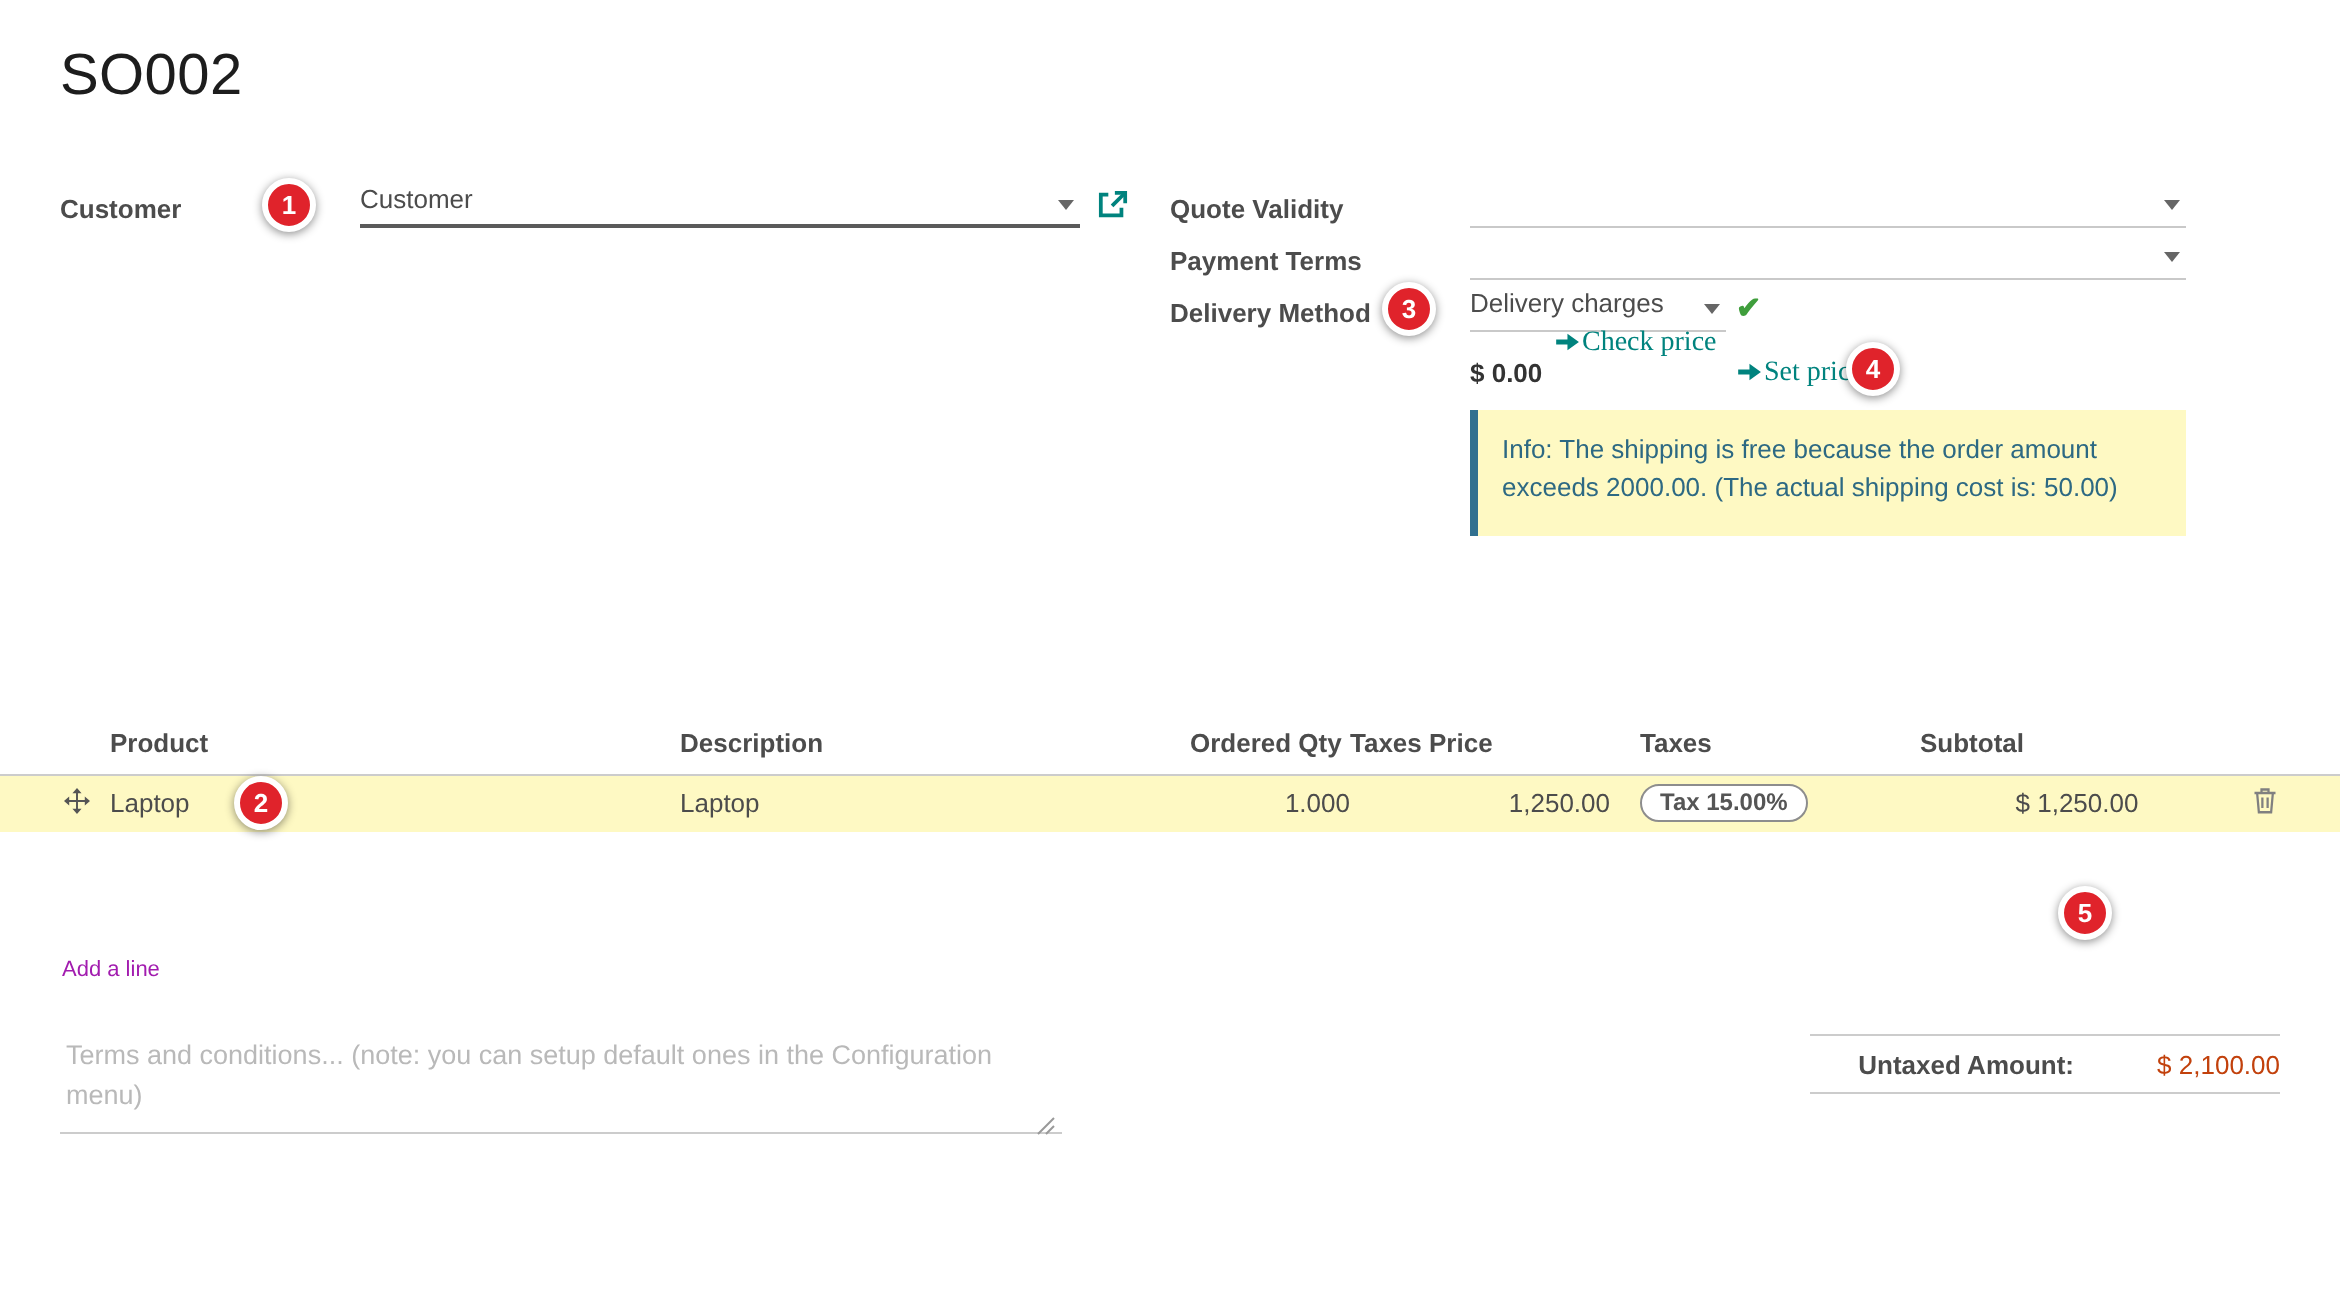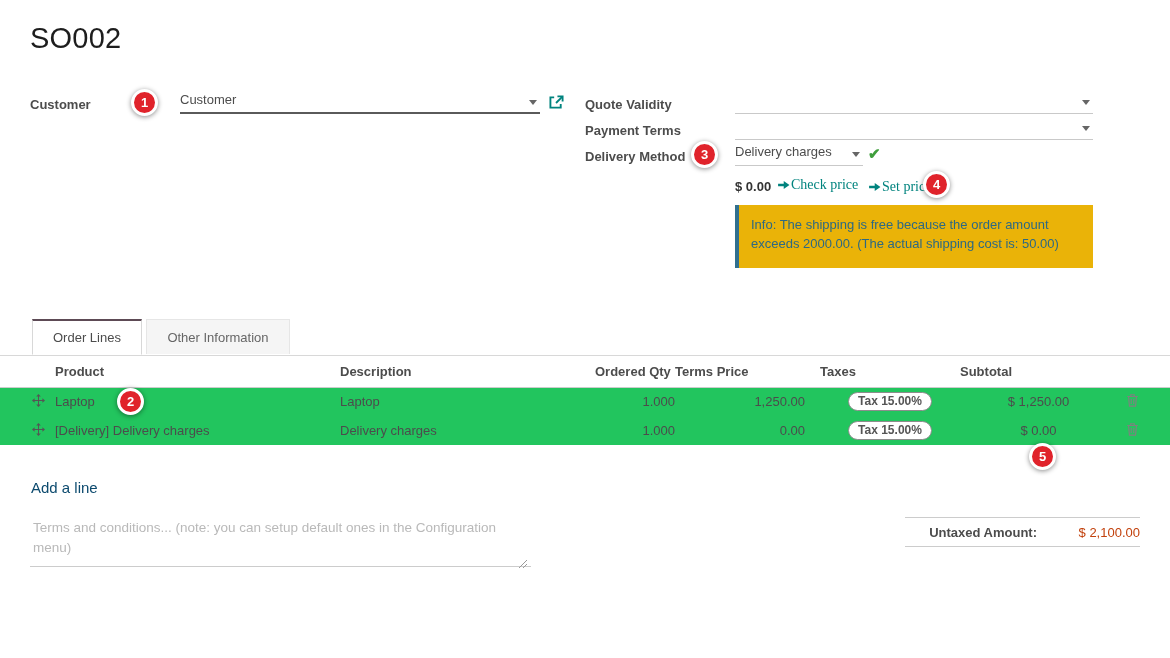--- a/index.html
+++ b/index.html
@@ -24,49 +24,49 @@
            display:flex; align-items:center; justify-content:center; z-index:5; }
 
   .ext-link { position:absolute; cursor:pointer; }
   .checkmark { position:absolute; color:#3f9e3c; font-size:15px; font-weight:bold; }
 
   .amount { position:absolute; font-size:13px; font-weight:bold; color:#333; }
   .tlink { position:absolute; font-family:"Liberation Serif", serif; font-size:14px; color:#00837e; cursor:pointer; white-space:nowrap; }
   .tlink svg { vertical-align:-1px; margin-right:1px; }
 
   .info-box { position:absolute; left:735px; top:205px; width:358px; height:63px;
-              background:#eab308; border-left:4px solid #31708f; color:#2d6983;
+              background:#fef9c3; border-left:4px solid #31708f; color:#2d6983;
               font-size:13px; line-height:1.45; padding:11px 12px; }
 
   
   .tabbar { position:absolute; left:0; top:319px; width:1170px; height:37px; border-bottom:1px solid #d8d8d8; padding-left:32px; }
   .tab { display:inline-block; font-size:13px; padding:10px 20px 9px 20px; cursor:pointer; vertical-align:bottom; }
   .tab.active { background:#fff; color:#4c4c4c; border:1px solid #d8d8d8; border-top:2px solid #5d4a55;
                 border-bottom:1px solid #fff; margin-bottom:-1px; padding-top:9px; }
   .tab.inactive { background:#f5f5f5; color:#666; border:1px solid #e6e6e6; border-bottom:none; margin-bottom:0; }
 
   
   .olines { position:absolute; left:0; top:356px; width:1170px; border-collapse:collapse; font-size:13px; color:#4c4c4c; }
   .olines th { font-weight:bold; color:#4c4c4c; height:31px; border-bottom:1px solid #ccc; text-align:left; }
   .olines td { height:29px; }
-  .olines tr.stripe { background:#22c55e; }
+  .olines tr.stripe { background:#fef9c3; }
   .c-handle { width:50px; padding-left:32px; }
   .c-product { width:285px; padding-left:5px; }
   .c-desc { width:260px; padding-left:5px; }
   .c-qty { width:80px; text-align:right; }
   .c-price { width:130px; text-align:right; }
-  .c-taxes { width:155px; padding-left:15px;text-align:center; }
+  .c-taxes { width:155px; padding-left:15px; }
   .c-subtotal { width:157px; text-align:center; }
   .c-trash { width:53px; padding-left:9px; }
   .pill { display:inline-block; border:1px solid #8d8d8d; border-radius:11px; padding:1px 9px 2px 9px;
           font-size:12px; font-weight:bold; color:#555; background:#fff; cursor:pointer; }
   .handle { cursor:move; display:inline-block; line-height:0; }
   .trash { cursor:pointer; display:inline-block; line-height:0; }
 
-  .add-line { position:absolute; left:31px; top:479px; font-size:15px; color:#0c4a6e; cursor:pointer; }
+  .add-line { position:absolute; left:31px; top:479px; font-size:11px; color:#a21caf; cursor:pointer; }
 
   .notes { position:absolute; left:30px; top:514px; width:501px; height:53px; border:none; border-bottom:1px solid #ccc;
            resize:none; outline:none; font-family:"Liberation Sans", sans-serif; font-size:13.5px; color:#4c4c4c;
            padding:4px 4px 4px 3px; line-height:1.5; background:transparent; }
   .notes::placeholder { color:#b9b9b9; opacity:1; }
   .resize-glyph { position:absolute; left:518px; top:555px; }
 
   .totals { position:absolute; left:905px; top:517px; width:235px; font-size:13px; border-top:1px solid #ccc; }
   .tot-row { display:flex; align-items:baseline; padding:7px 0 6px 0; }
   .tot-row .tl { flex:1; text-align:right; font-weight:bold; color:#4c4c4c; padding-right:0; }
@@ -108,71 +108,53 @@
 
   <div class="flabel" style="left:585px; top:149px;text-align:right;">Delivery Method</div>
   <div class="badge" style="left:691px; top:141px;">3</div>
   <div class="field u-light" style="left:735px; top:142px; width:128px;">
     <span class="val">Delivery charges</span>
     <span class="caret"></span>
   </div>
   <span class="checkmark" style="left:868px; top:145px;">✔</span>
 
   <div class="amount" style="left:735px; top:179px;">$ 0.00</div>
-  <span class="tlink" style="left:778px; top:177px;"><svg width="12" height="10" viewBox="0 0 13 11">
+  <span class="tlink" style="left:778px; top:164px;"><svg width="12" height="10" viewBox="0 0 13 11">
         <path d="M0 4.1h6.2V1l6.3 4.5-6.3 4.5V6.9H0z" fill="#00837e"></path>
       </svg><span>Check price</span></span>
   <span class="tlink" style="left:869px; top:179px;"><svg width="12" height="10" viewBox="0 0 13 11">
         <path d="M0 4.1h6.2V1l6.3 4.5-6.3 4.5V6.9H0z" fill="#00837e"></path>
       </svg><span>Set price</span></span>
   <div class="badge" style="left:923px; top:171px;">4</div>
 
   <div class="info-box">Info: The shipping is free because the order amount exceeds 2000.00. (The actual shipping cost is: 50.00)</div>
 
-  <div class="tabbar">
-    <span class="tab active">Order Lines</span>
-    <span class="tab inactive">Other Information</span>
-  </div>
 
   <table class="olines">
     <tbody>
         <tr>
       <th class="c-handle"></th>
       <th class="c-product">Product</th>
       <th class="c-desc">Description</th>
       <th class="c-qty">Ordered Qty</th>
-      <th class="c-price">Terms Price</th>
+      <th class="c-price">Taxes Price</th>
       <th class="c-taxes">Taxes</th>
       <th class="c-subtotal">Subtotal</th>
       <th class="c-trash"></th>
     </tr>
     <tr class="stripe">
       <td class="c-handle"><span class="handle"><svg width="13" height="13" viewBox="0 0 16 16">
                 <path fill="#555" d="M8 0L5.2 3.2h5.6zM8 16l-2.8-3.2h5.6zM0 8l3.2-2.8v5.6zM16 8l-3.2-2.8v5.6zM7.4 3.2h1.2v4.2h4.2v1.2H8.6v4.2H7.4V8.6H3.2V7.4h4.2z"></path>
               </svg></span></td>
       <td class="c-product">Laptop</td>
       <td class="c-desc">Laptop</td>
       <td class="c-qty">1.000</td>
       <td class="c-price">1,250.00</td>
       <td class="c-taxes"><span class="pill">Tax 15.00%</span></td>
       <td class="c-subtotal">$ 1,250.00</td>
-      <td class="c-trash"><span class="trash"><svg width="13" height="14" viewBox="0 0 14 16" fill="none" stroke="#808080" stroke-width="1.3">
-                <path d="M1 4h12M2.5 4l1 11h7l1-11M5 4V2h4v2M5.5 6.5v6M8.5 6.5v6"></path>
-              </svg></span></td>
-    </tr>
-    <tr class="stripe">
-      <td class="c-handle"><span class="handle"><svg width="13" height="13" viewBox="0 0 16 16">
-                <path fill="#555" d="M8 0L5.2 3.2h5.6zM8 16l-2.8-3.2h5.6zM0 8l3.2-2.8v5.6zM16 8l-3.2-2.8v5.6zM7.4 3.2h1.2v4.2h4.2v1.2H8.6v4.2H7.4V8.6H3.2V7.4h4.2z"></path>
-              </svg></span></td>
-      <td class="c-product">[Delivery] Delivery charges</td>
-      <td class="c-desc">Delivery charges</td>
-      <td class="c-qty">1.000</td>
-      <td class="c-price">0.00</td>
-      <td class="c-taxes"><span class="pill">Tax 15.00%</span></td>
-      <td class="c-subtotal">$ 0.00</td>
       <td class="c-trash"><span class="trash"><svg width="13" height="14" viewBox="0 0 14 16" fill="none" stroke="#808080" stroke-width="1.3">
                 <path d="M1 4h12M2.5 4l1 11h7l1-11M5 4V2h4v2M5.5 6.5v6M8.5 6.5v6"></path>
               </svg></span></td>
     </tr>
   </tbody>
     </table>
 
   <div class="badge" style="left:117px; top:388px;">2</div>
   <div class="badge" style="left:1029px; top:443px;">5</div>
 

